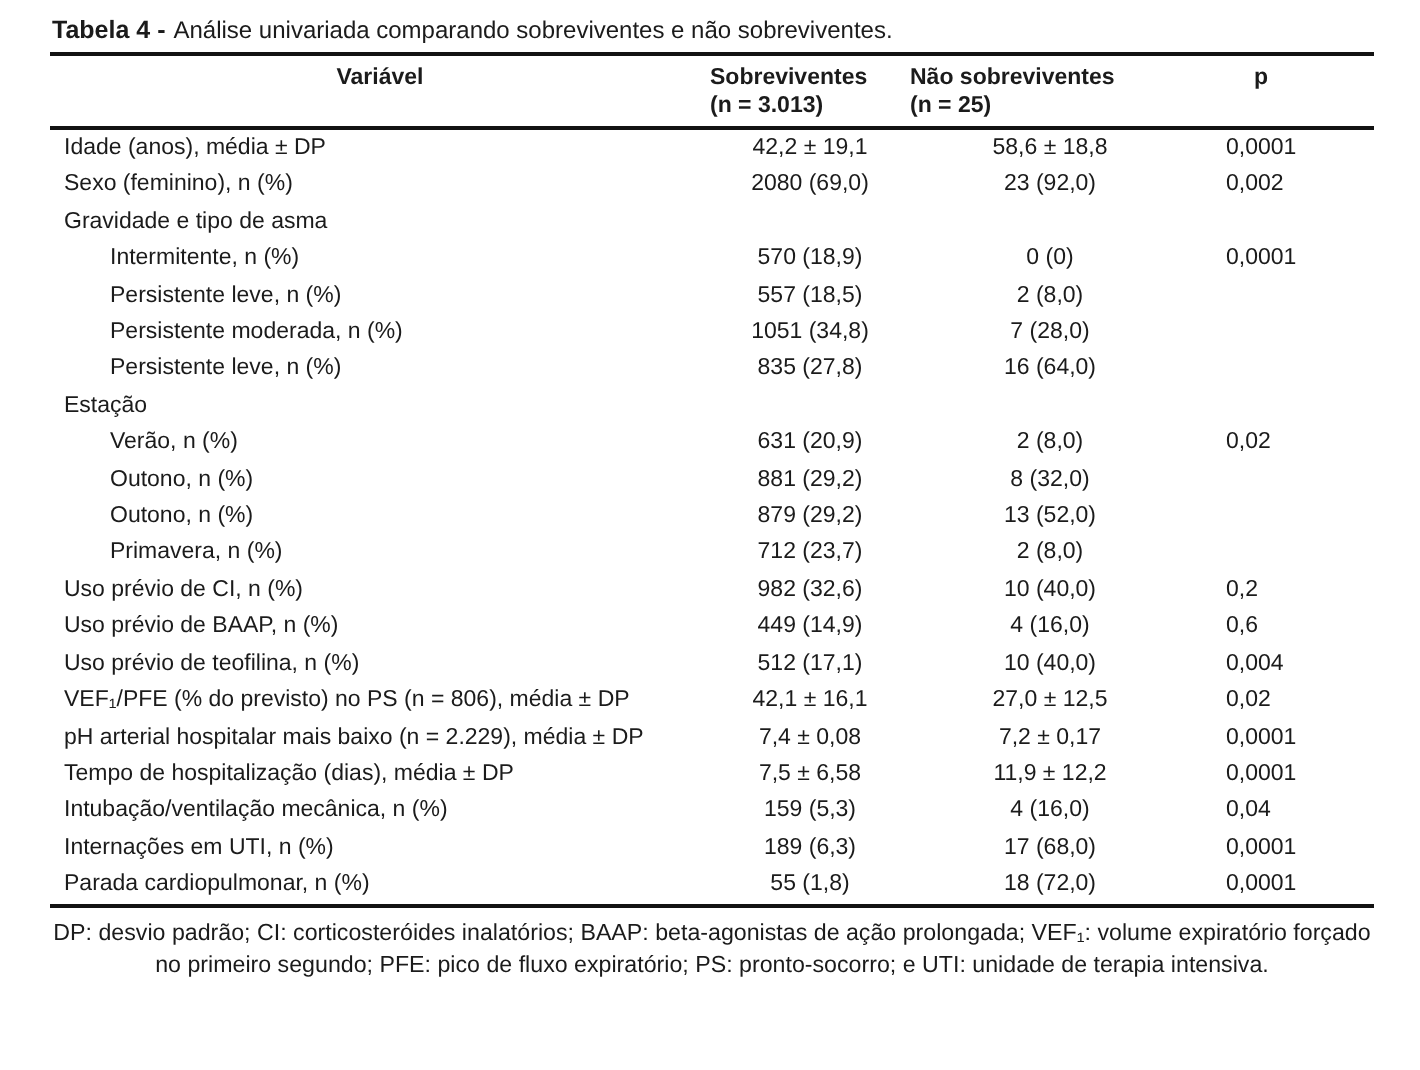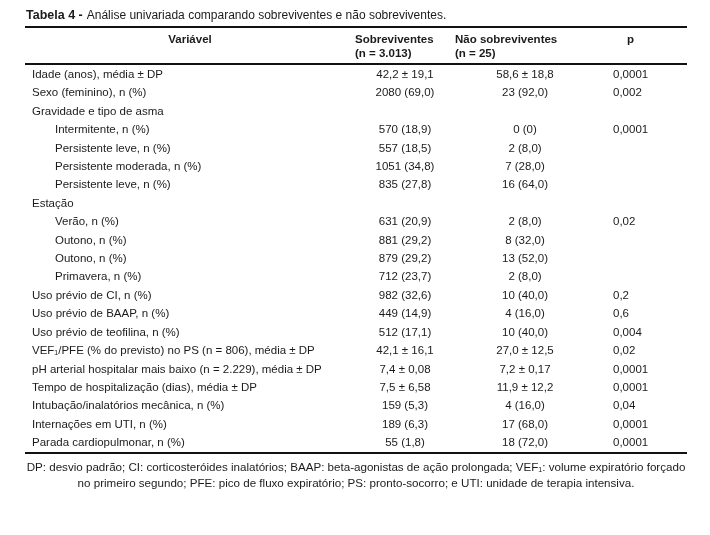--- a/index.html
+++ b/index.html
@@ -201,21 +201,21 @@
     <td class="c-ns">7,2 ± 0,17</td>
     <td class="c-p">0,0001</td>
   </tr>
         <tr>
     <td class="c-var">Tempo de hospitalização (dias), média ± DP</td>
     <td class="c-s">7,5 ± 6,58</td>
     <td class="c-ns">11,9 ± 12,2</td>
     <td class="c-p">0,0001</td>
   </tr>
         <tr>
-    <td class="c-var">Intubação/inalatórios mecânica, n (%)</td>
+    <td class="c-var">Intubação/ventilação mecânica, n (%)</td>
     <td class="c-s">159 (5,3)</td>
     <td class="c-ns">4 (16,0)</td>
     <td class="c-p">0,04</td>
   </tr>
         <tr>
     <td class="c-var">Internações em UTI, n (%)</td>
     <td class="c-s">189 (6,3)</td>
     <td class="c-ns">17 (68,0)</td>
     <td class="c-p">0,0001</td>
   </tr>

